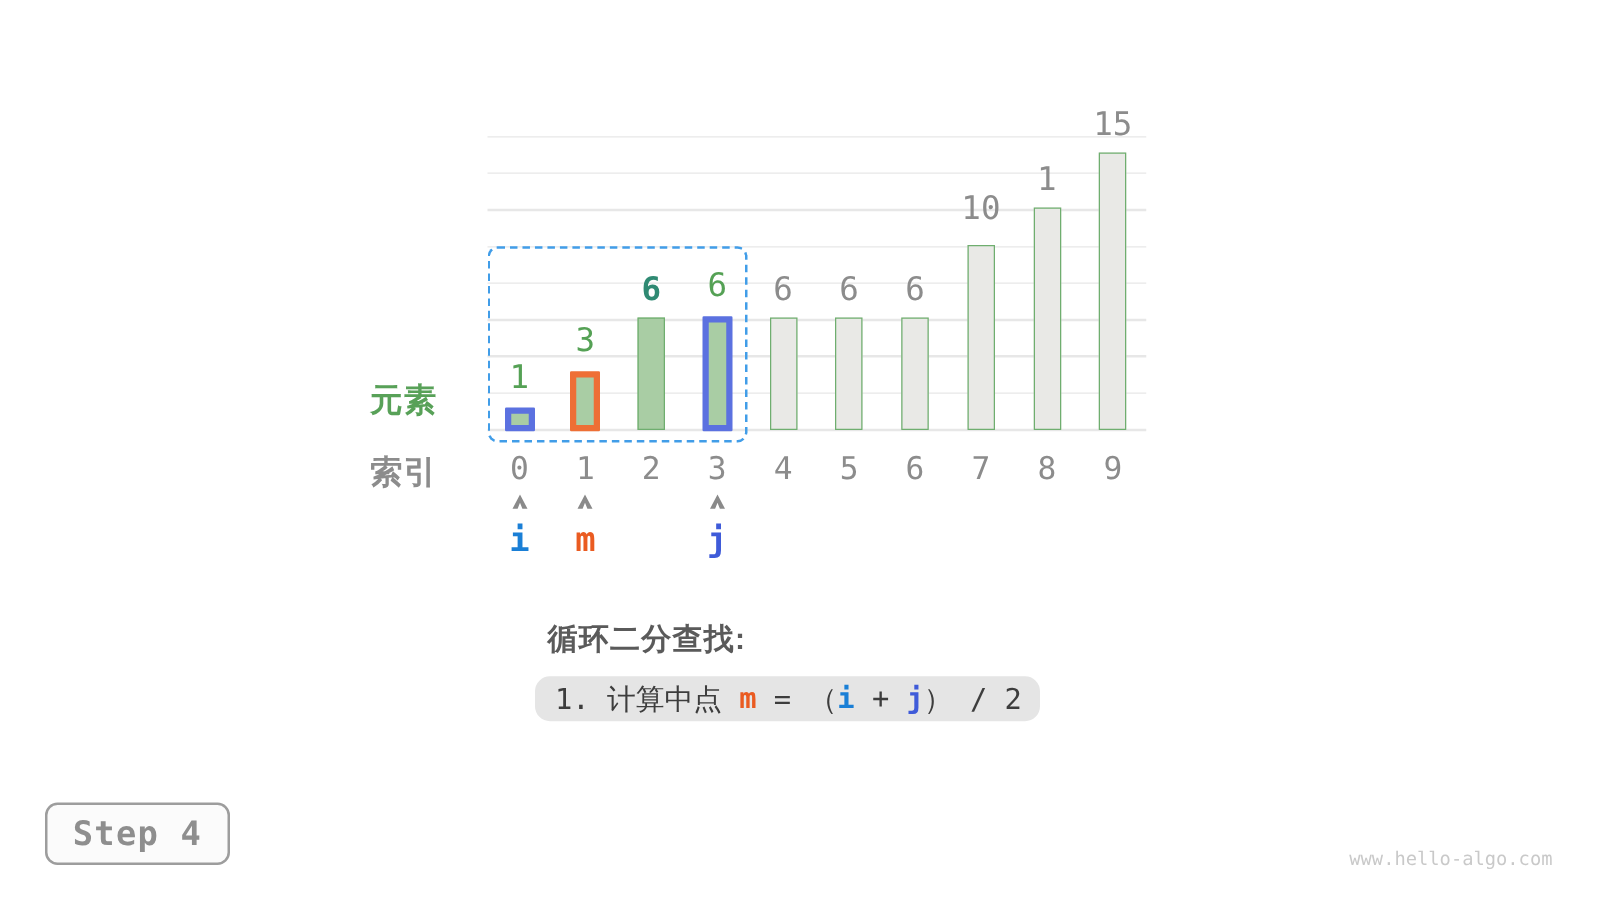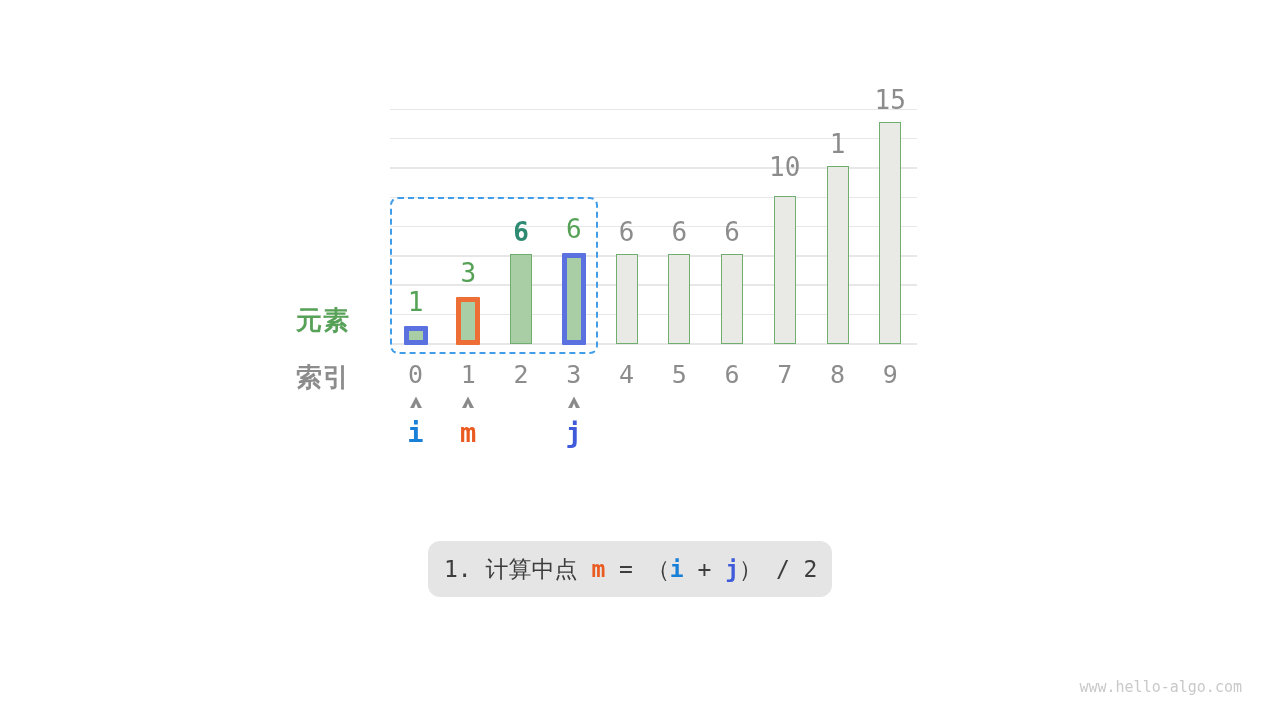--- a/index.html
+++ b/index.html
@@ -41,21 +41,21 @@
   #label-index { top: 360px; color: #8c8c8c; }
 
   .caption {
     position: absolute; left: 438px; top: 495px;
     font-size: 24px; font-weight: 700; color: #5a5a5a;
     letter-spacing: 1px;
   }
 
   .formula-box {
     position: absolute; left: 428px; top: 541px;
-    width: 404px; height: 56px;
+    width: 404px; height: 36px;
     background: #e5e5e5; border-radius: 12px;
     display: flex; align-items: center;
     padding-left: 16px;
     font-family: "DejaVu Sans Mono", "Liberation Sans", monospace;
     font-size: 23px; color: #3d3d3d;
     white-space: pre;
   }
   .formula-box .seg-bold { font-weight: 700; }
 
   .step-badge {
@@ -132,19 +132,21 @@
       <div class="pointer-arrow" style="left: 566.75px; top: 395px; width: 14px; height: 13px;"><svg width="14" height="13" viewBox="0 0 14 13">
           <polygon points="7,0.5 13,12 8.9,12 7,7.2 5.1,12 1,12" fill="#8a8a8a"></polygon>
         </svg></div>
       <div class="pointer-label num" style="left: 541.75px; top: 417px; color: rgb(63, 91, 217);">j</div>
     </div>
 
   <div class="row-label" id="label-element">元素</div>
 
   <div class="row-label" id="label-index">索引</div>
 
+  <div class="caption">循环二分查找:</div>
 
   <div class="formula-box" id="formula-box"><span>1. 计算中点 </span><span class="seg-bold" style="color: rgb(234, 91, 33);">m</span><span> = （</span><span class="seg-bold" style="color: rgb(26, 127, 214);">i</span><span> + </span><span class="seg-bold" style="color: rgb(63, 91, 217);">j</span><span>） / 2</span></div>
 
+  <div class="step-badge">Step 4</div>
 
   <div class="watermark">www.hello-algo.com</div>
 
 </div>
 
 </body></html>

